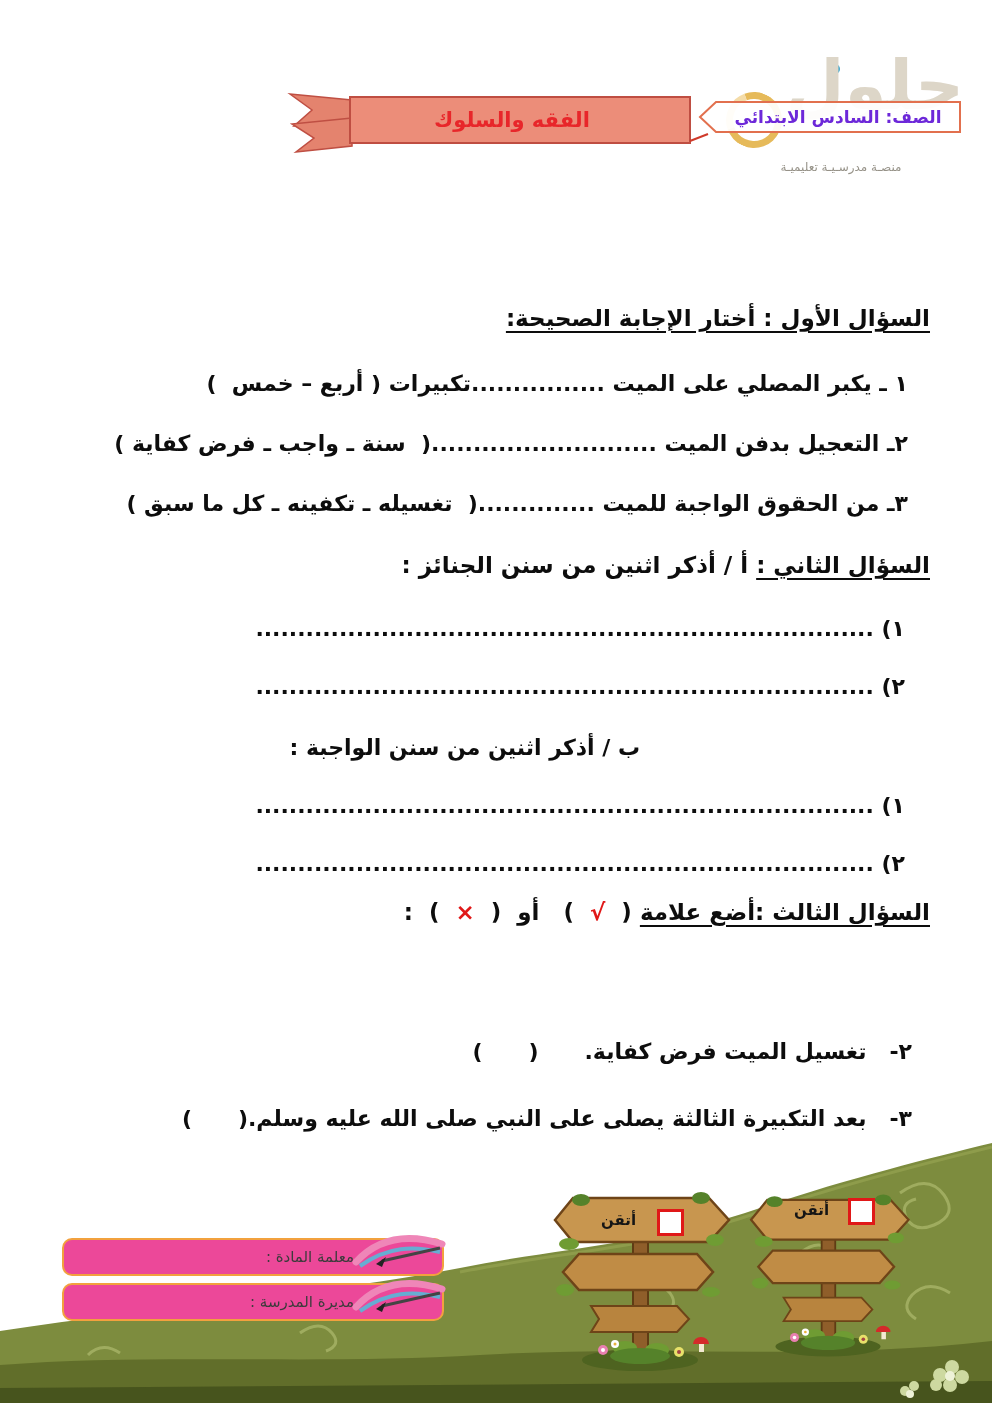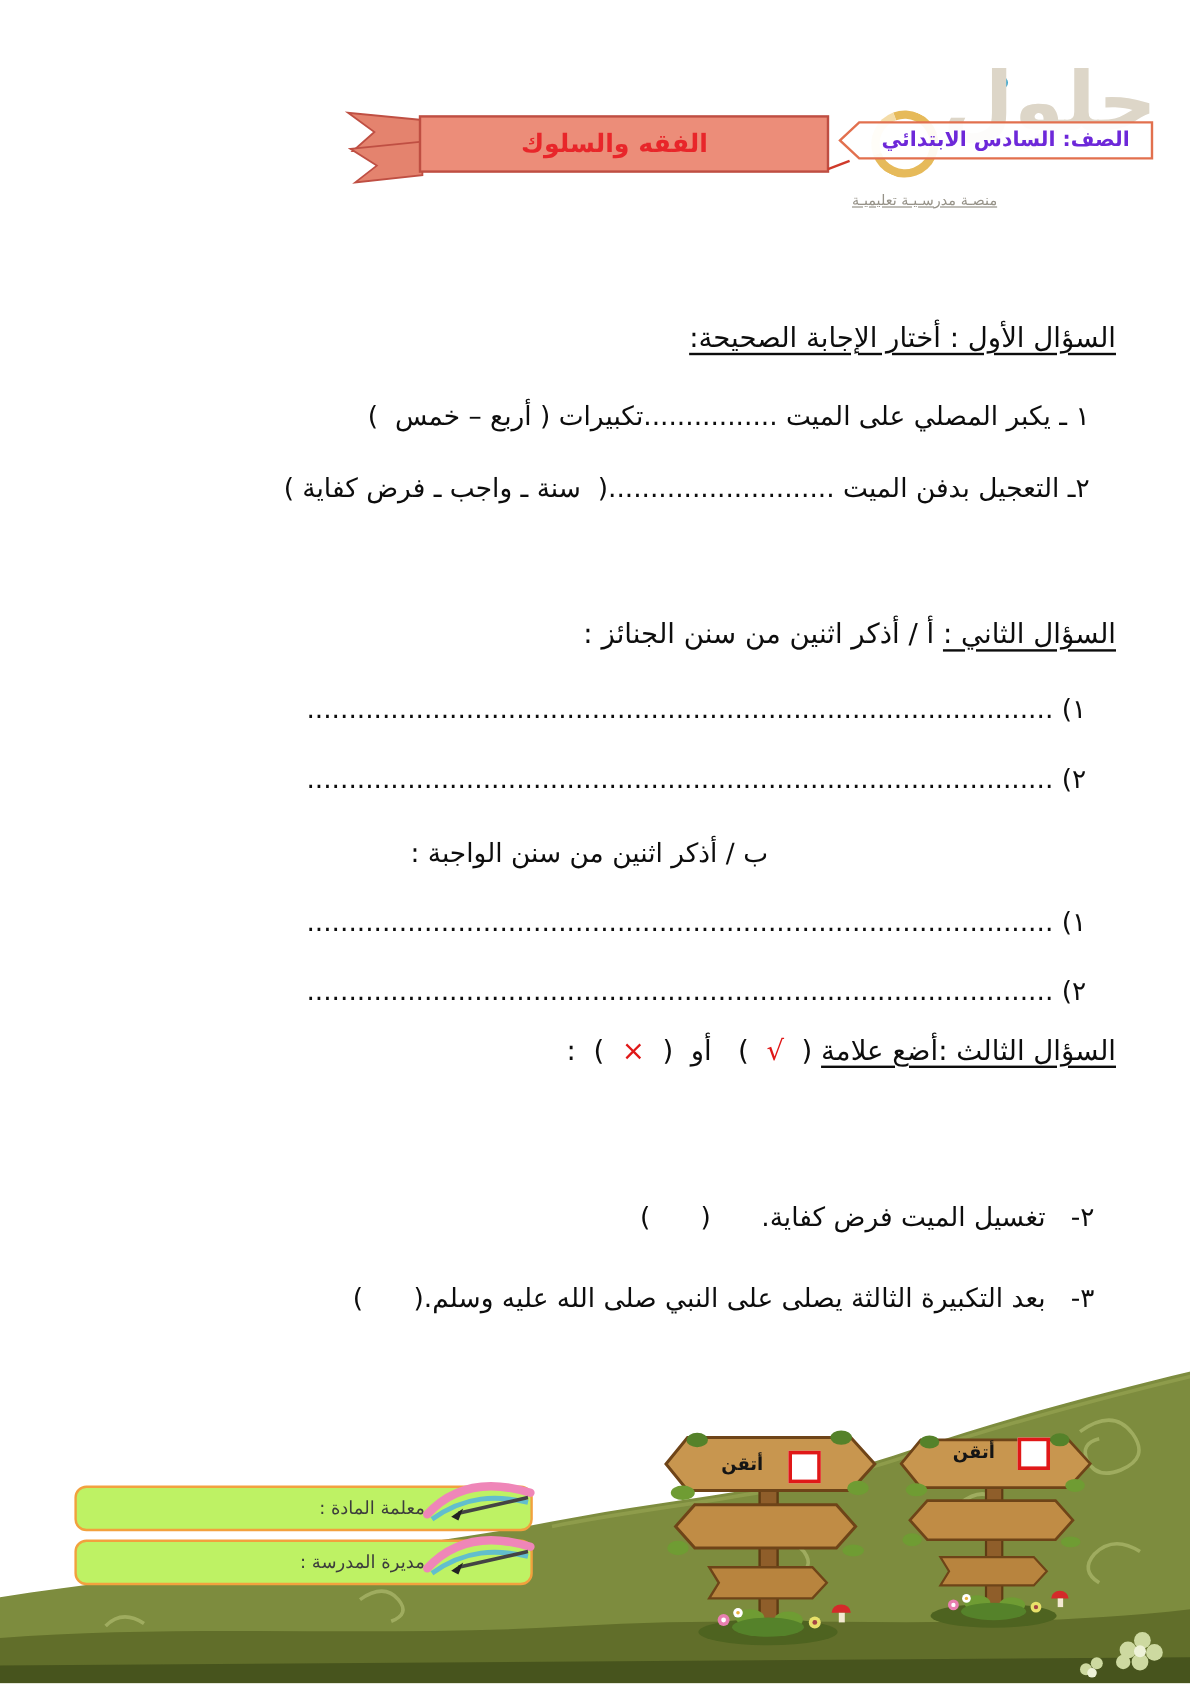--- a/index.html
+++ b/index.html
@@ -9,45 +9,45 @@
   }
   
   .logo { position:absolute; left:710px; top:60px; width:262px; height:108px; z-index:0; }
   .logo-name { position:absolute; right:8px; top:-14px; font-size:68px; font-weight:bold;
                color:#ddd6c8; letter-spacing:2px; }
   .logo-ring { position:absolute; left:16px; top:32px; width:42px; height:42px;
                border:7px solid #e2ae3e; border-radius:50%; border-left-color:#f3d79a;
                transform:rotate(25deg); opacity:.85; }
   .logo-dot  { position:absolute; left:120px; top:4px; width:10px; height:10px;
                border-radius:50%; background:#3fa7cc; }
-  .logo-tagline { position:absolute; bottom:-6px; right:0; width:100%; text-align:left;
-               font-size:12px; color:#969288; letter-spacing:2px; white-space:pre;text-decoration:underline; }
+  .logo-tagline { position:absolute; bottom:-6px; right:0; width:100%; text-align:center;
+               font-size:12px; color:#969288; letter-spacing:2px; white-space:pre; }
   .header-gfx { position:absolute; left:0; top:0; z-index:1; }
   .banner-text { position:absolute; left:350px; top:97px; width:324px; height:46px;
                line-height:46px; text-align:center; font-size:21px; font-weight:bold;
                color:#e8262a; z-index:2; white-space:pre; }
   .grade-text { position:absolute; left:716px; top:102px; width:244px; height:30px;
                line-height:30px; text-align:center; font-size:17px; font-weight:bold;
                color:#6d28d9; z-index:2; white-space:pre; }
   
   .line { position:absolute; right:62px; height:32px; line-height:32px; font-size:22px;
-          font-weight:normal; color:#0d0d0d; white-space:pre; z-index:1; }
+          font-weight:bold; color:#0d0d0d; white-space:pre; z-index:1;margin-top:36px; }
   .title { font-size:23px; }
   .u { text-decoration:underline; text-underline-offset:5px; }
   .red { color:#e01818; }
   .blank { width:648px; overflow:hidden; }
   
   .footer-gfx { position:absolute; left:0; top:1103px; z-index:0; }
   .signpost { position:absolute; z-index:1; }
   .signpost svg { position:absolute; left:0; top:0; }
   .sign-label { position:absolute; font-size:15px; font-weight:bold; color:#151515;
                 height:24px; line-height:24px; white-space:pre; }
   .sign-check { position:absolute; width:21px; height:21px; background:#fff;
                 border:3px solid #e01818; }
-  .info-box { position:absolute; left:62px; width:378px; height:34px; background:#bef264;
+  .info-box { position:absolute; left:62px; width:378px; height:34px; background:#ec4899;
               border:2px solid #f2a13e; border-radius:10px; z-index:2; }
   .info-label { position:absolute; right:88px; top:0; height:34px; line-height:34px;
               font-size:15px; color:#3c3c3c; white-space:pre; }
   .brush { position:absolute; right:-6px; top:-12px; width:96px; height:46px; }
 </style>
 </head>
 <body>
 
 <div class="page">
 
@@ -64,20 +64,21 @@
     <rect x="350" y="97" width="340" height="46" fill="#ec8d79" stroke="#bf4e42" stroke-width="2"></rect>
     <line x1="690" y1="141" x2="708" y2="134" stroke="#cf3a2a" stroke-width="2"></line>
     <polygon points="700,117 716,102 960,102 960,132 716,132" fill="#ffffff" fill-opacity="0.92" stroke="#e2704e" stroke-width="2"></polygon>
   </svg>
   <div class="banner-text">الفقه والسلوك</div>
   <div class="grade-text">الصف: السادس الابتدائي</div>
 
   <div class="line title" style="top:266px;"><span class="u">السؤال الأول : أختار الإجابة الصحيحة:</span></div>
   <div class="line" style="top:332px; right:84px;">١ ـ يكبر المصلي على الميت ................تكبيرات ( أربع – خمس  )</div>
   <div class="line" style="top:392px; right:84px;">٢ـ التعجيل بدفن الميت ...........................(  سنة ـ واجب ـ فرض كفاية )</div>
+  <div class="line" style="top:452px; right:84px;">٣ـ من الحقوق الواجبة للميت ..............(  تغسيله ـ تكفينه ـ كل ما سبق )</div>
 
   <div class="line title" style="top:513px;"><span class="u">السؤال الثاني :</span><span> أ / أذكر اثنين من سنن الجنائز :</span></div>
   <div class="line blank" style="top:577px; right:87px;">١) ....................................................................................................</div>
   <div class="line blank" style="top:635px; right:87px;">٢) ....................................................................................................</div>
   <div class="line" style="top:696px; right:352px;">ب / أذكر اثنين من سنن الواجبة :</div>
   <div class="line blank" style="top:754px; right:87px;">١) ....................................................................................................</div>
   <div class="line blank" style="top:812px; right:87px;">٢) ....................................................................................................</div>
 
   <div class="line title" style="top:860px;"><span class="u">السؤال الثالث :أضع علامة</span><span> (  </span><span class="red">√</span><span>  )   أو  (  </span><span class="red">×</span><span>  )  :</span></div>
   <div class="line" style="top:1000px; right:80px;">٢-   تغسيل الميت فرض كفاية.      (      )</div>

